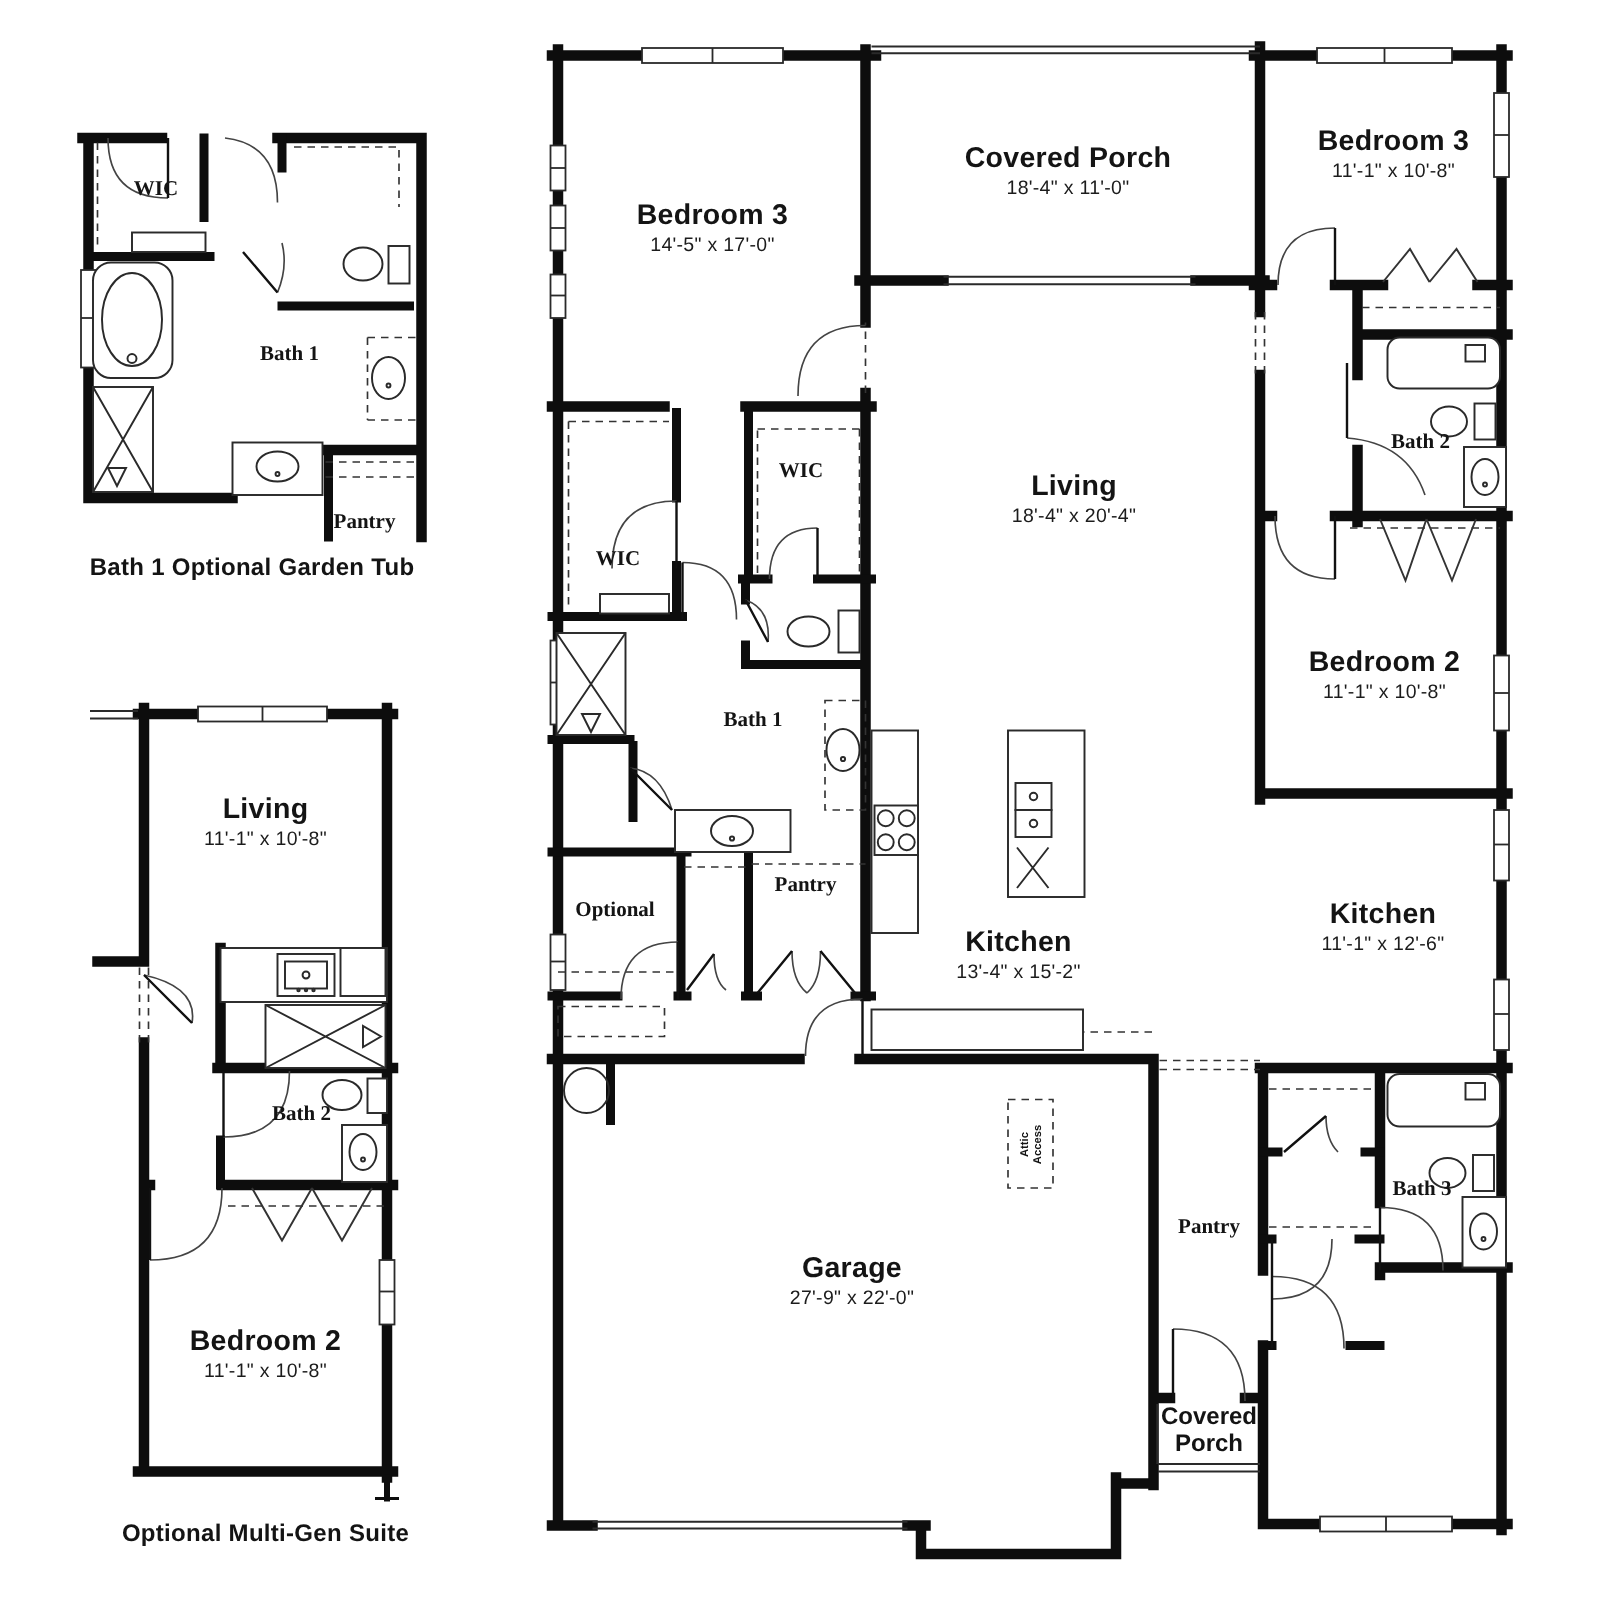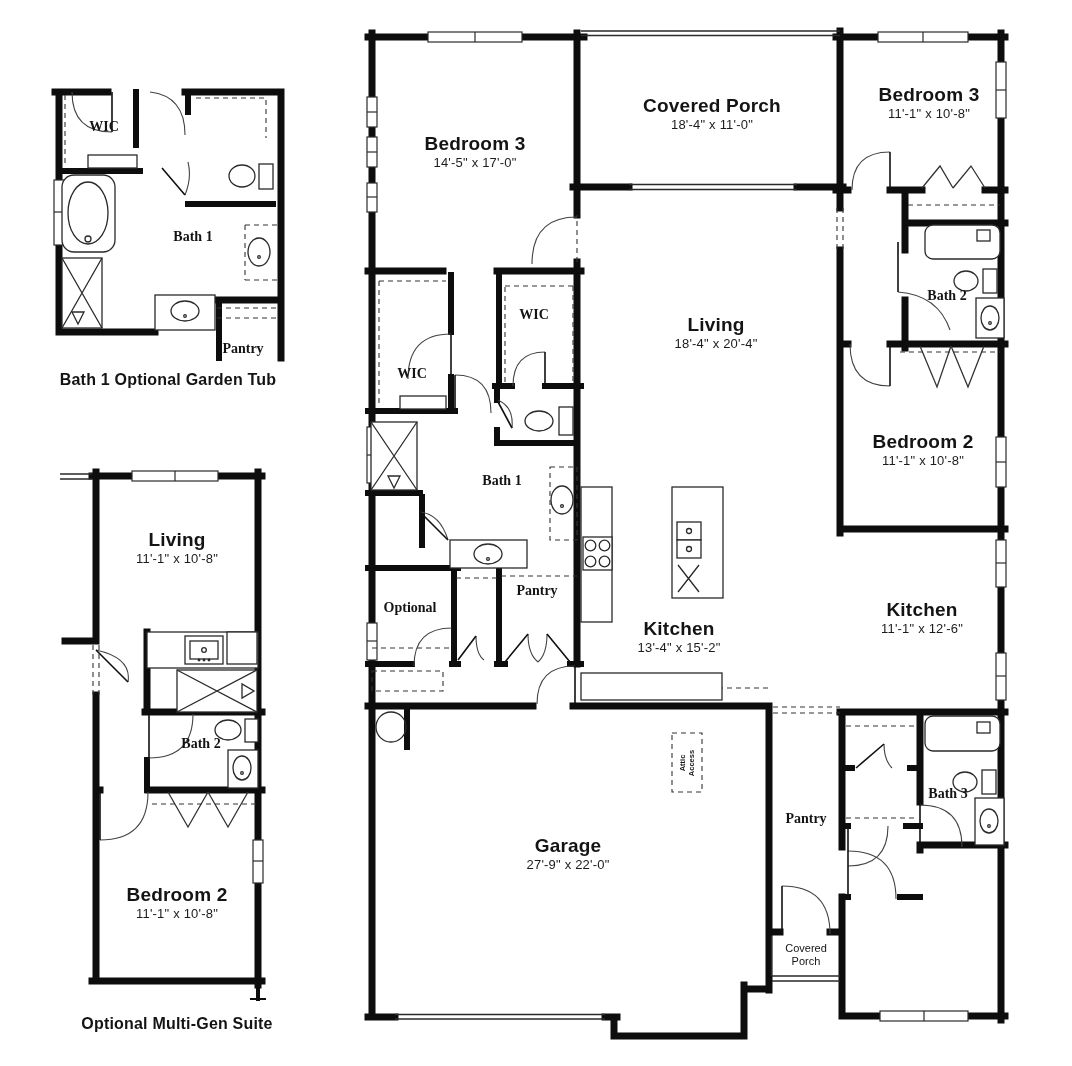--- a/index.html
+++ b/index.html
@@ -5,21 +5,21 @@
   html,body{margin:0;padding:0;background:#ffffff;}
   .stage{position:relative;width:1072px;height:1066px;background:#fff;overflow:hidden;
          font-family:"Liberation Sans","DejaVu Sans",sans-serif;color:#111;}
   svg{position:absolute;left:0;top:0;}
   .lbl{position:absolute;transform:translate(-50%,-50%);text-align:center;white-space:nowrap;
        line-height:1.18;color:#141414;}
   .lbl span{display:block;}
   .name{font-size:19px;font-weight:bold;letter-spacing:.2px;}
   .dims{font-size:13px;font-weight:normal;letter-spacing:.2px;color:#1c1c1c;}
   .small{font-size:14px;font-weight:bold;font-family:Liberation Serif, serif;}
-  .tinybold{font-size:11px;font-weight:normal;line-height:1.15;}
+  .tinybold{font-size:16px;font-weight:bold;line-height:1.15;}
   .caption{font-size:16px;font-weight:bold;letter-spacing:.2px;text-align:right;}
   .attic{font-size:7.5px;font-weight:bold;line-height:1.2;letter-spacing:0;
          transform:translate(-50%,-50%) rotate(-90deg);}
 </style>
 </head>
 <body>
 
 <div class="stage">
 
 <svg width="1072" height="1066" viewBox="0 0 1072 1066">

